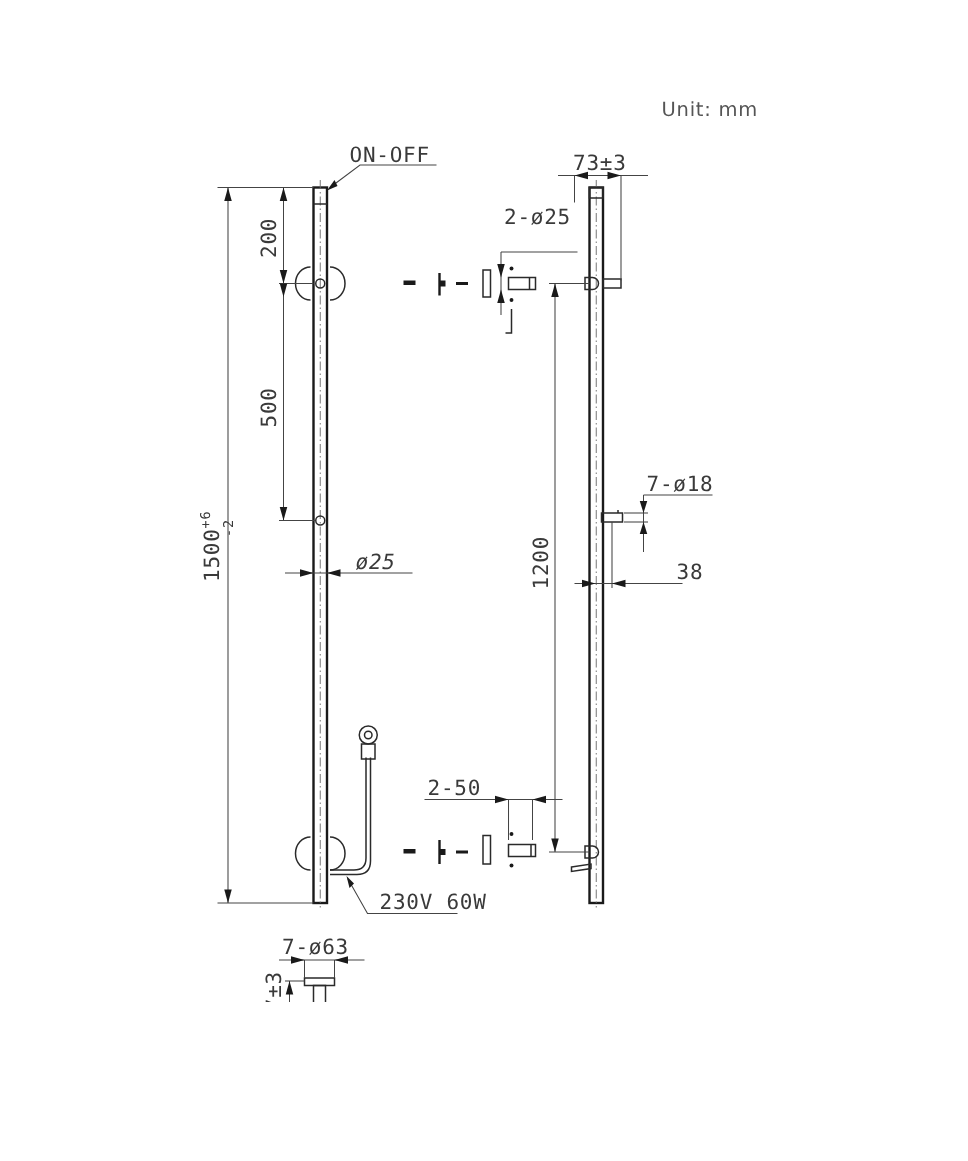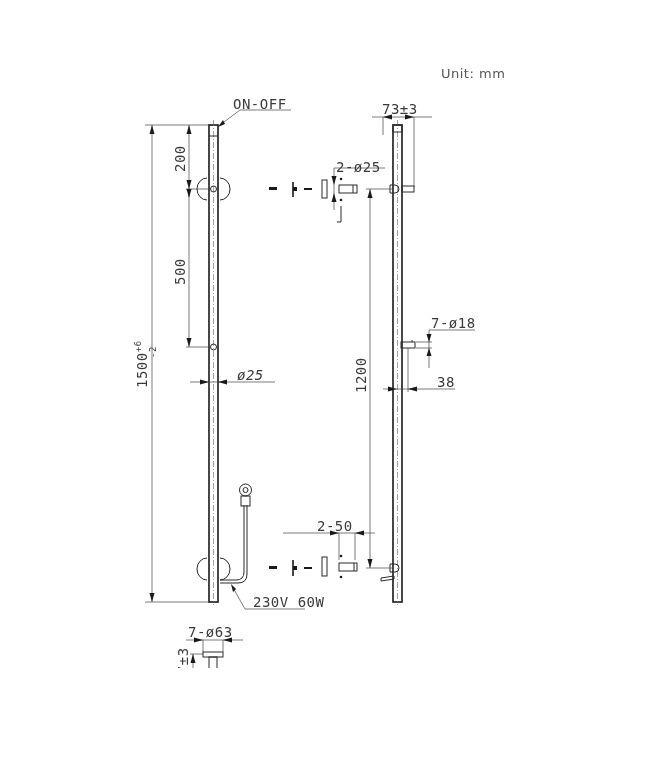--- a/index.html
+++ b/index.html
@@ -164,21 +164,21 @@
 
 <div class="lbl" style="left:233px;top:97px;">ON-OFF</div>
 <div class="lbl vert" style="left:173px;top:172px;">200</div>
 <div class="lbl vert" style="left:173px;top:285px;">500</div>
 <div class="lbl vert" style="left:135px;top:388px;"><span>1500</span><span style="font-size:9px;position:relative;top:-6px;">+6</span></div>
 <div class="lbl vert" style="left:146px;top:358px;font-size:9px;">-2</div>
 <div class="lbl" style="left:237px;top:368px;font-style:italic;">ø25</div>
 <div class="lbl" style="left:253px;top:595px;">230V 60W</div>
 
 <div class="lbl" style="left:382px;top:102px;">73±3</div>
-<div class="lbl" style="left:336px;top:160px;">2-ø25</div>
+<div class="lbl" style="left:336px;top:138px;">2-ø25</div>
 <div class="lbl" style="left:431px;top:316px;">7-ø18</div>
-<div class="lbl" style="left:437px;top:375px;">38</div>
+<div class="lbl" style="left:451px;top:375px;">38</div>
 <div class="lbl vert" style="left:354px;top:393px;">1200</div>
-<div class="lbl" style="left:285px;top:519px;margin-left:32px;">2-50</div>
+<div class="lbl" style="left:285px;top:519px;">2-50</div>
 
 <div class="lbl" style="left:188px;top:625px;">7-ø63</div>
 <div class="lbl vert" style="left:176px;top:692px;">127±3</div>
 </div>
 
 </body></html>

